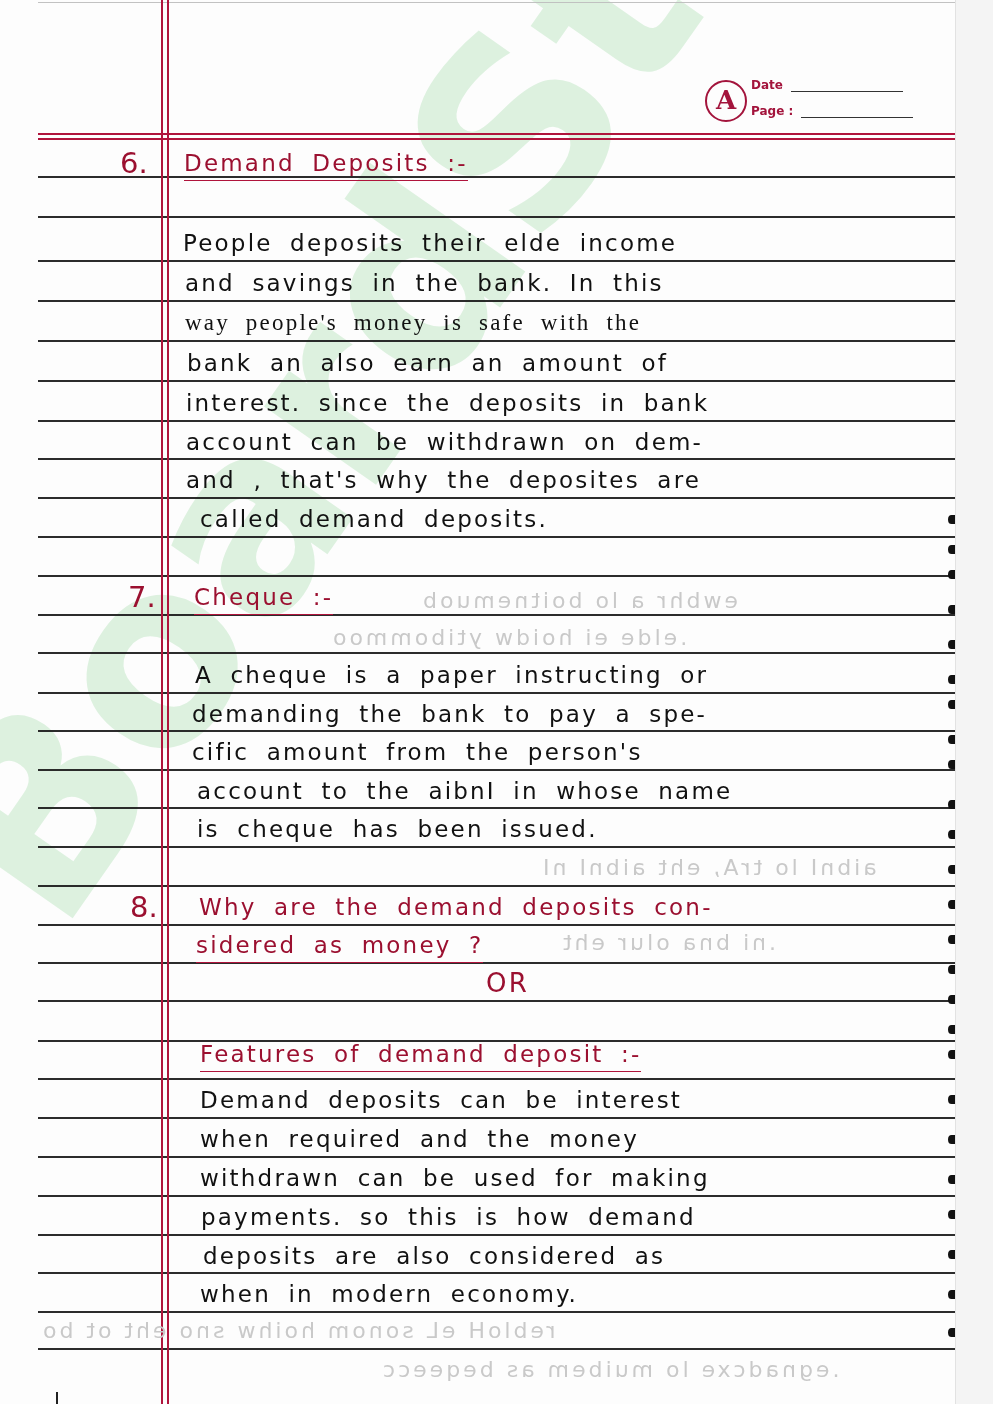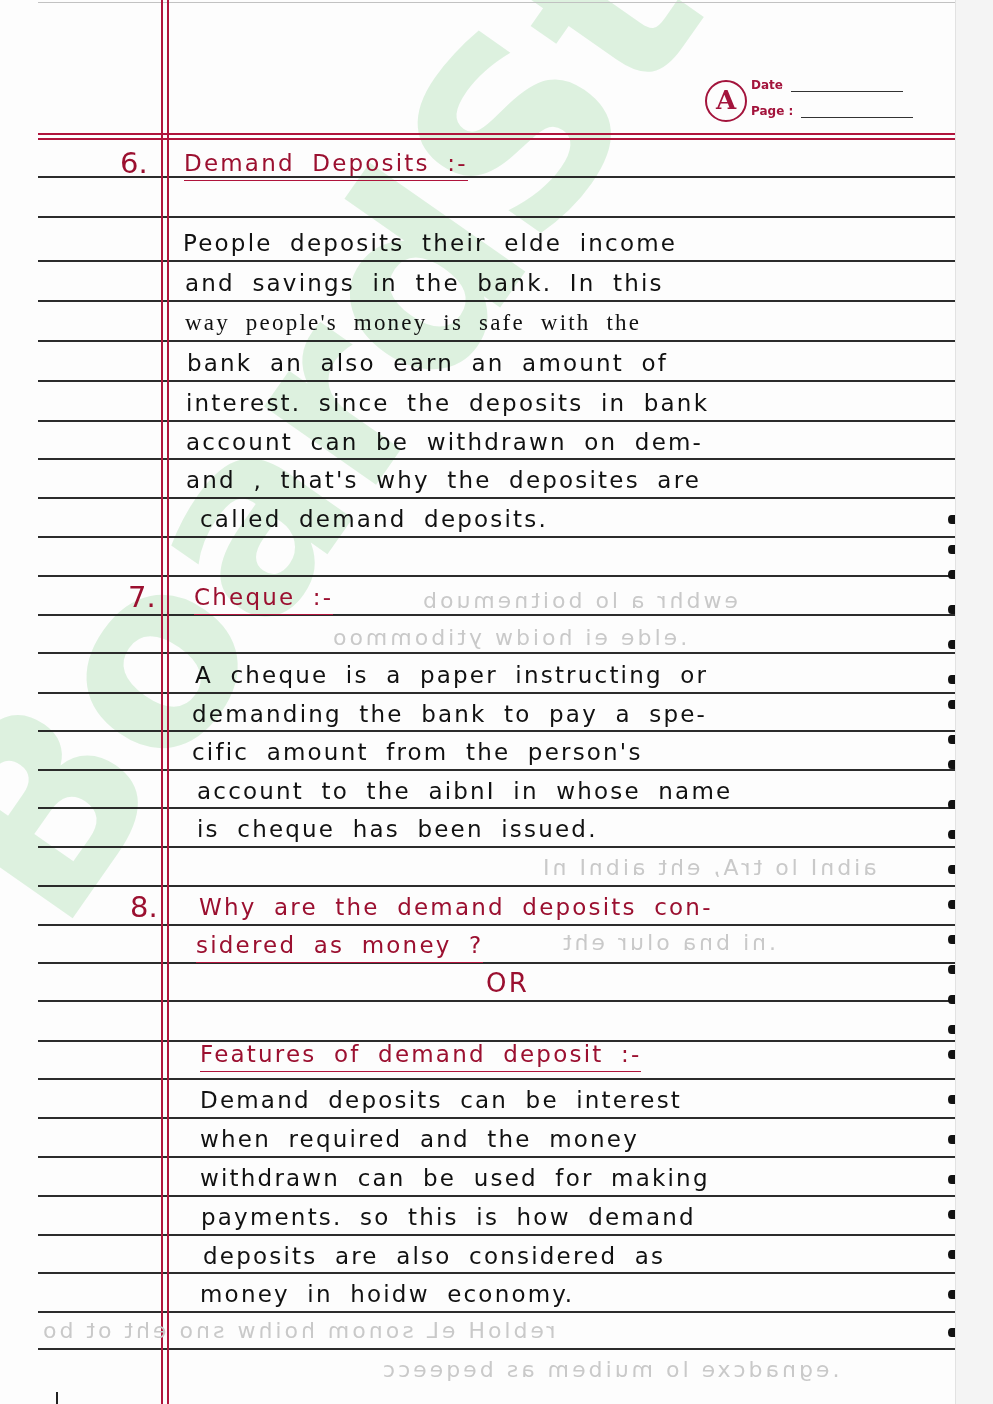--- a/index.html
+++ b/index.html
@@ -150,16 +150,16 @@
   <div class="line-text red" style="left:199px; top:890px;">Why are the demand deposits con-</div>
   <div class="line-text red underline-red" style="left:196px; top:928px;">sidered as money ?</div>
   <div class="line-text red" style="left:486px; top:966px; font-size:26px;">OR</div>
   <div class="line-text red underline-red" style="left:200px; top:1005px;margin-top:32px;">Features of demand deposit :-</div>
 
   <div class="line-text" style="left:200px; top:1083px;">Demand deposits can be interest</div>
   <div class="line-text" style="left:200px; top:1122px;">when required and the money</div>
   <div class="line-text" style="left:200px; top:1161px;">withdrawn can be used for making</div>
   <div class="line-text" style="left:201px; top:1200px;">payments. so this is how demand</div>
   <div class="line-text" style="left:203px; top:1239px;">deposits are also considered as</div>
-  <div class="line-text" style="left:200px; top:1277px;">money in hoidw economy.</div>
+  <div class="line-text" style="left:200px; top:1277px;">when in modern economy.</div>
 
   <div class="pen-mark"></div>
 </div>
 
 </body></html>

